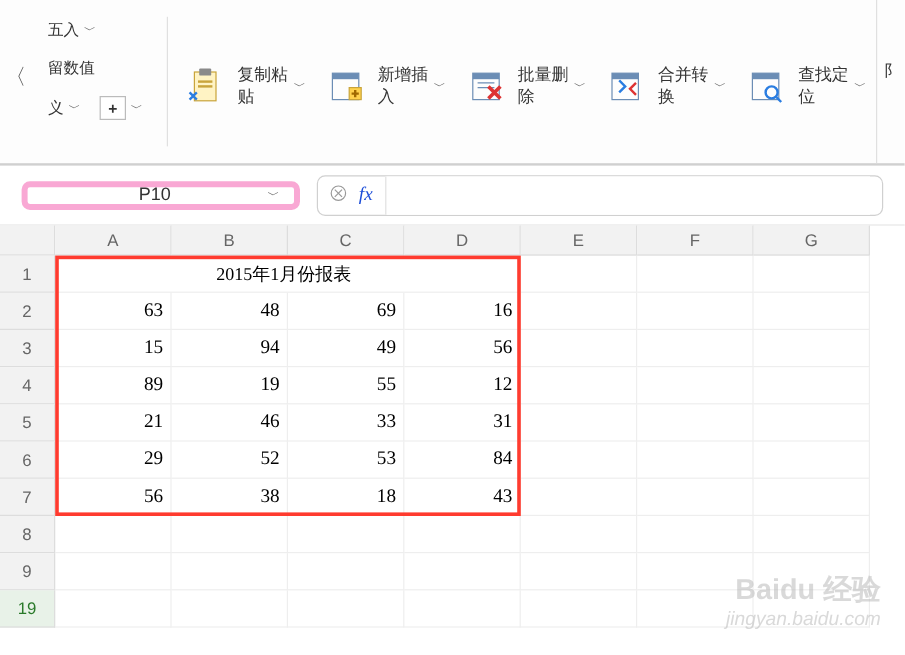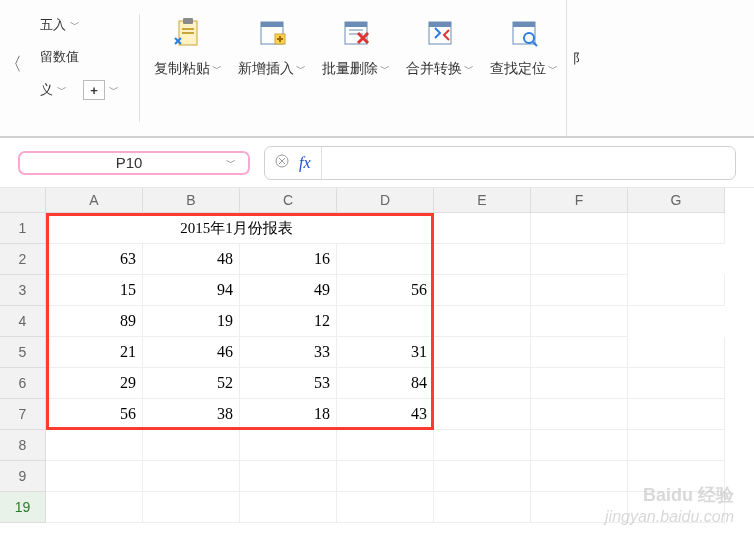--- a/index.html
+++ b/index.html
@@ -51,21 +51,21 @@
   background: #fff;
   font-weight: bold;
 }
 .divider {
   width: 1px;
   background: #e0e0e0;
   margin: 14px 6px;
 }
 .toolbar-group {
   display: flex;
-  flex-direction: column;
+  flex-direction: row;
   align-items: center;
   justify-content: flex-start;
   padding: 16px 8px 8px 8px;
   gap: 10px;
 }
 .big-icon {
   width: 34px;
   height: 34px;
   display: flex;
   align-items: center;
@@ -91,21 +91,21 @@
   padding: 8px 18px;
   gap: 14px;
   border-bottom: 1px solid #e6e6e6;
 }
 .namebox {
   display: flex;
   align-items: center;
   justify-content: space-between;
   width: 232px;
   height: 24px;
-  border: 2px solid #f9a8d4;
+  border: 5px solid #f9a8d4;
   border-radius: 7px;
   padding: 0 12px;
   background: #fff;
 }
 .namebox span:first-child { flex: 1; text-align: center; color: #333; font-size: 15px; }
 .fx-box {
   display: flex;
   align-items: center;
   height: 34px;
   border: 1px solid #d0d0d0;
@@ -135,21 +135,21 @@
 .watermark {
   position: absolute;
   right: 20px;
   bottom: 20px;
   color: rgba(180,180,180,0.5);
   font-size: 16px;
   font-style: italic;
   text-align: right;
   line-height: 1.2;
 }
-.watermark .wm-top { font-size: 18px; font-weight: bold; font-style: normal; }
+.watermark .wm-top { font-size: 24px; font-weight: bold; font-style: normal; }
 </style>
 </head>
 <body>
 
 <div class="toolbar">
   <div class="toolbar-left">
     <span class="back-arrow">〈</span>
     <div class="small-item">
       <span>五入</span>
       <span class="chev">﹀</span>
@@ -288,39 +288,41 @@
     <div class="cell"></div>
     <div class="cell"></div>
     <div class="cell"></div>
   </div>
 
   <div id="data-rows">
       <div class="row">
         <div class="row-h">2</div>
         <div class="cell">63</div>
         <div class="cell">48</div>
+        <div class="cell">69</div>
         <div class="cell">16</div>
         <div class="cell"></div>
         <div class="cell"></div>
         <div class="cell"></div>
       </div>
       <div class="row">
         <div class="row-h">3</div>
         <div class="cell">15</div>
         <div class="cell">94</div>
         <div class="cell">49</div>
         <div class="cell">56</div>
         <div class="cell"></div>
         <div class="cell"></div>
         <div class="cell"></div>
       </div>
       <div class="row">
         <div class="row-h">4</div>
         <div class="cell">89</div>
         <div class="cell">19</div>
+        <div class="cell">55</div>
         <div class="cell">12</div>
         <div class="cell"></div>
         <div class="cell"></div>
         <div class="cell"></div>
       </div>
       <div class="row">
         <div class="row-h">5</div>
         <div class="cell">21</div>
         <div class="cell">46</div>
         <div class="cell">33</div>

